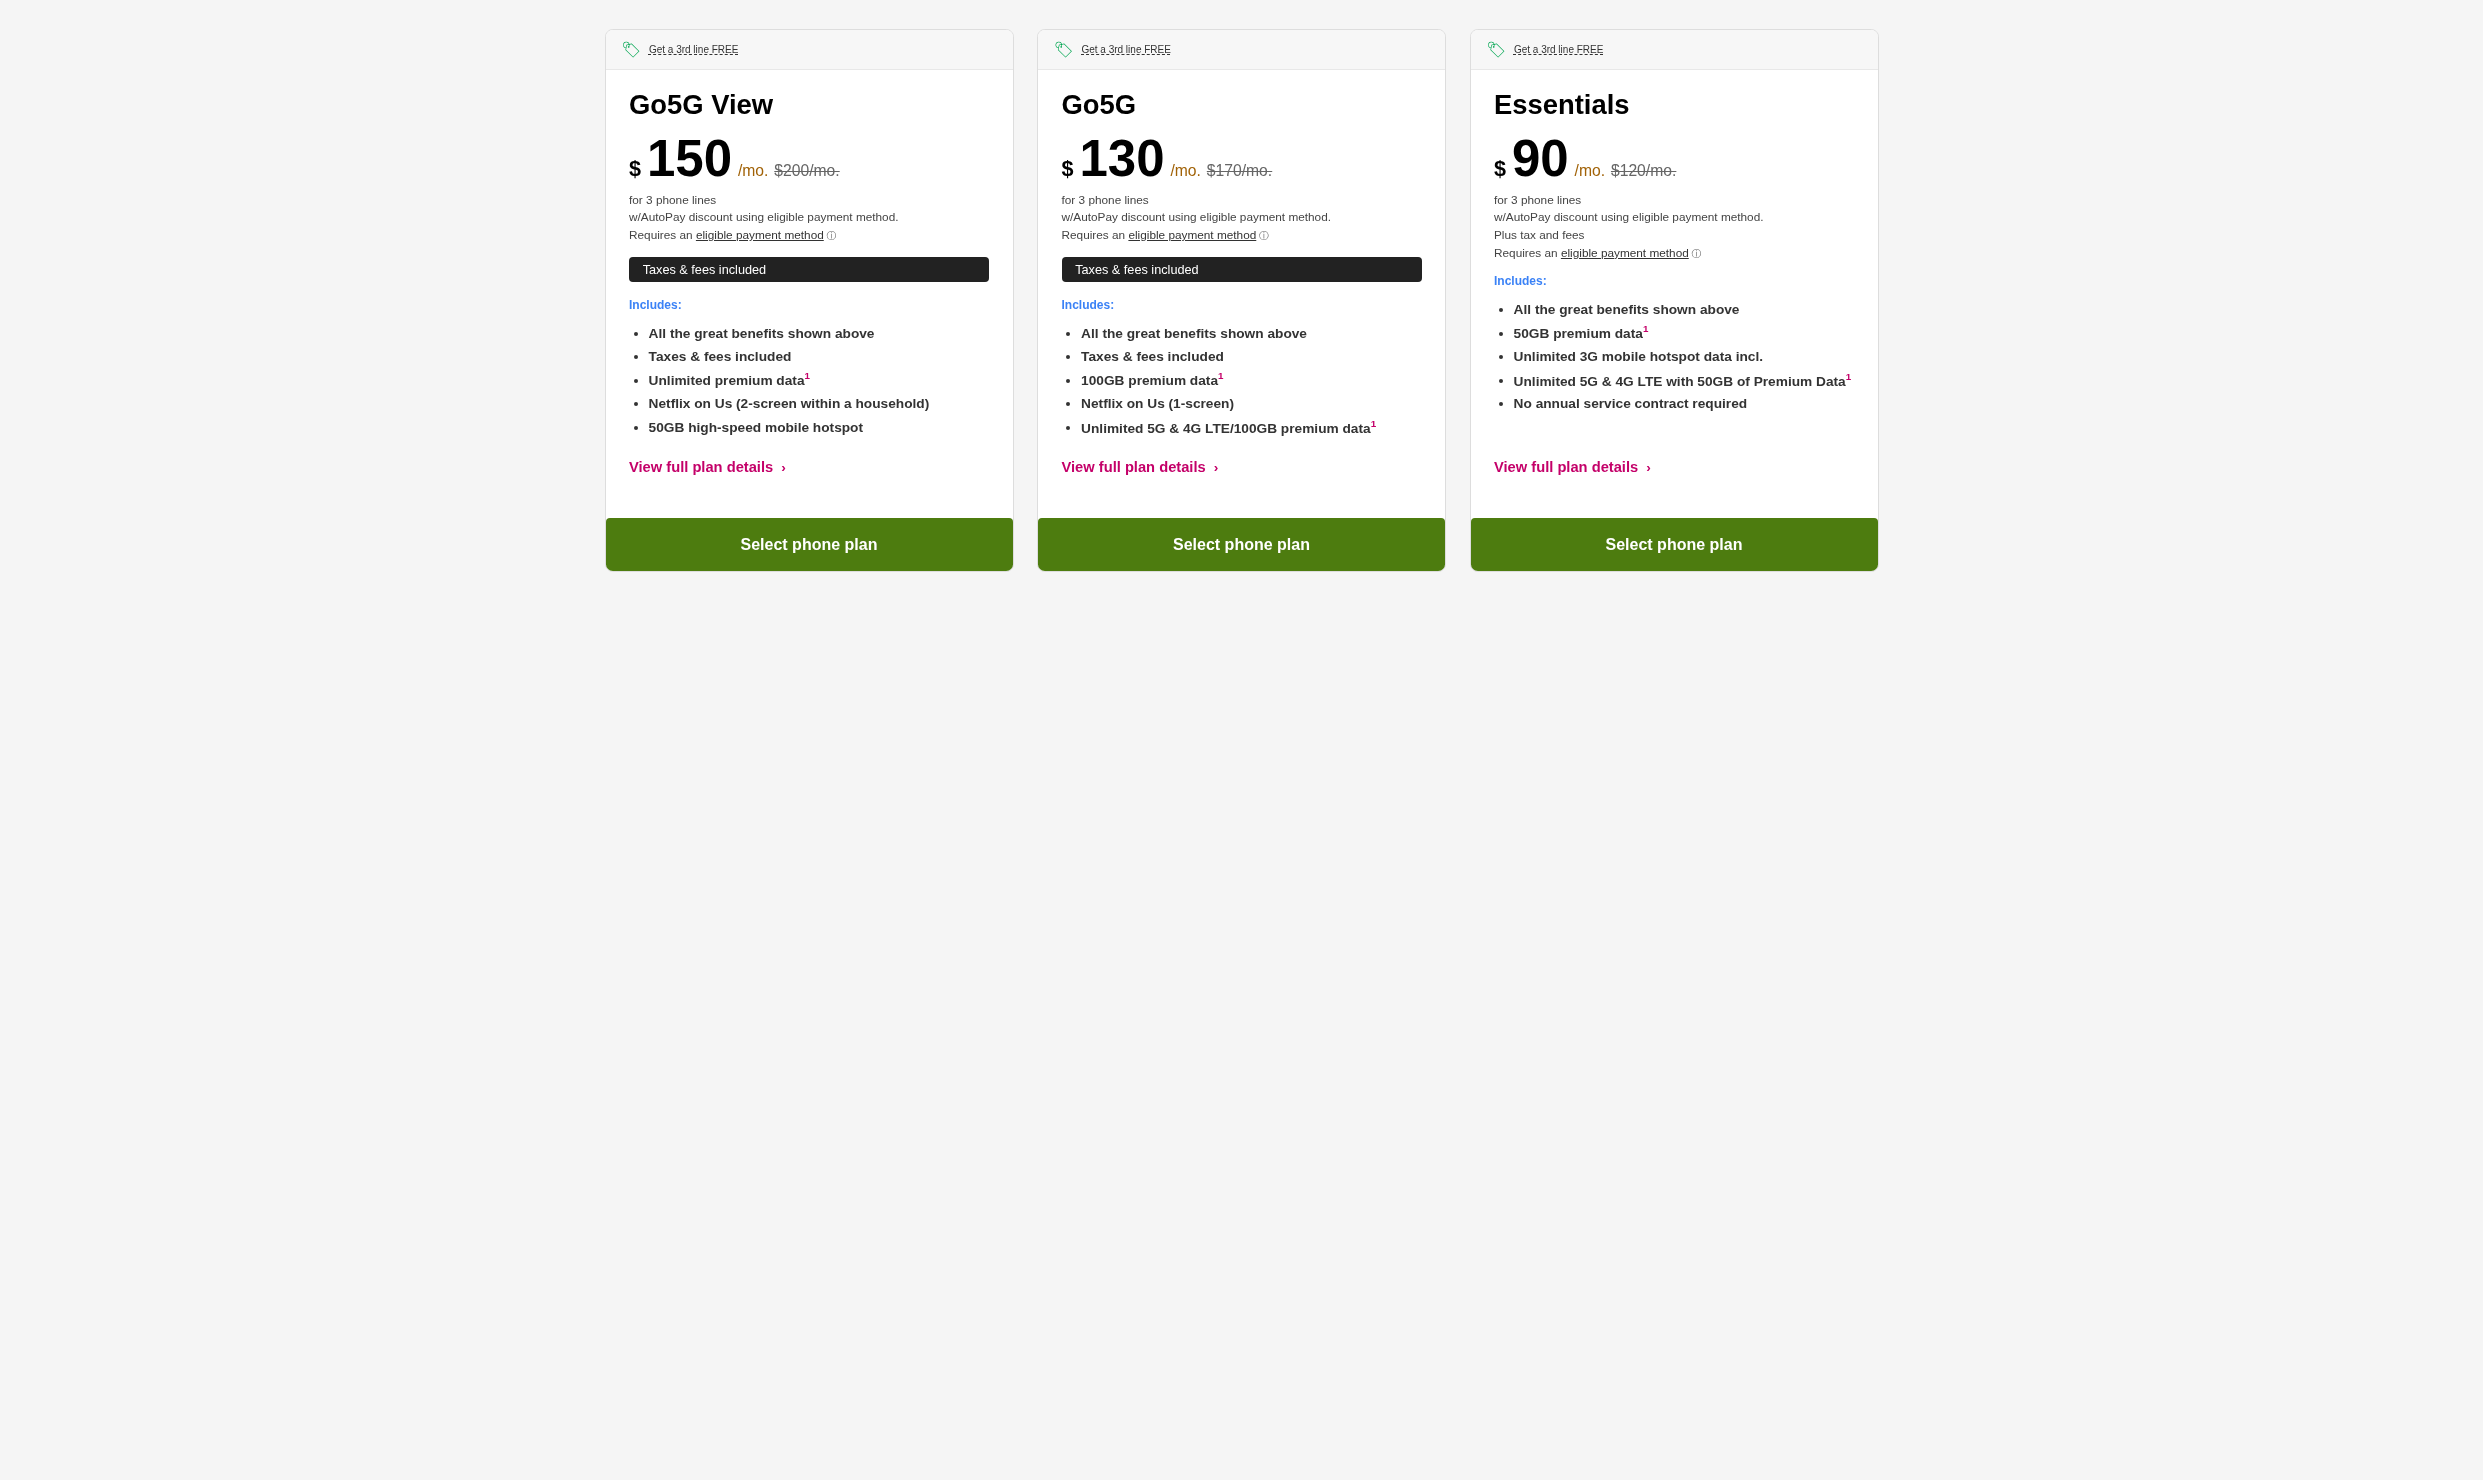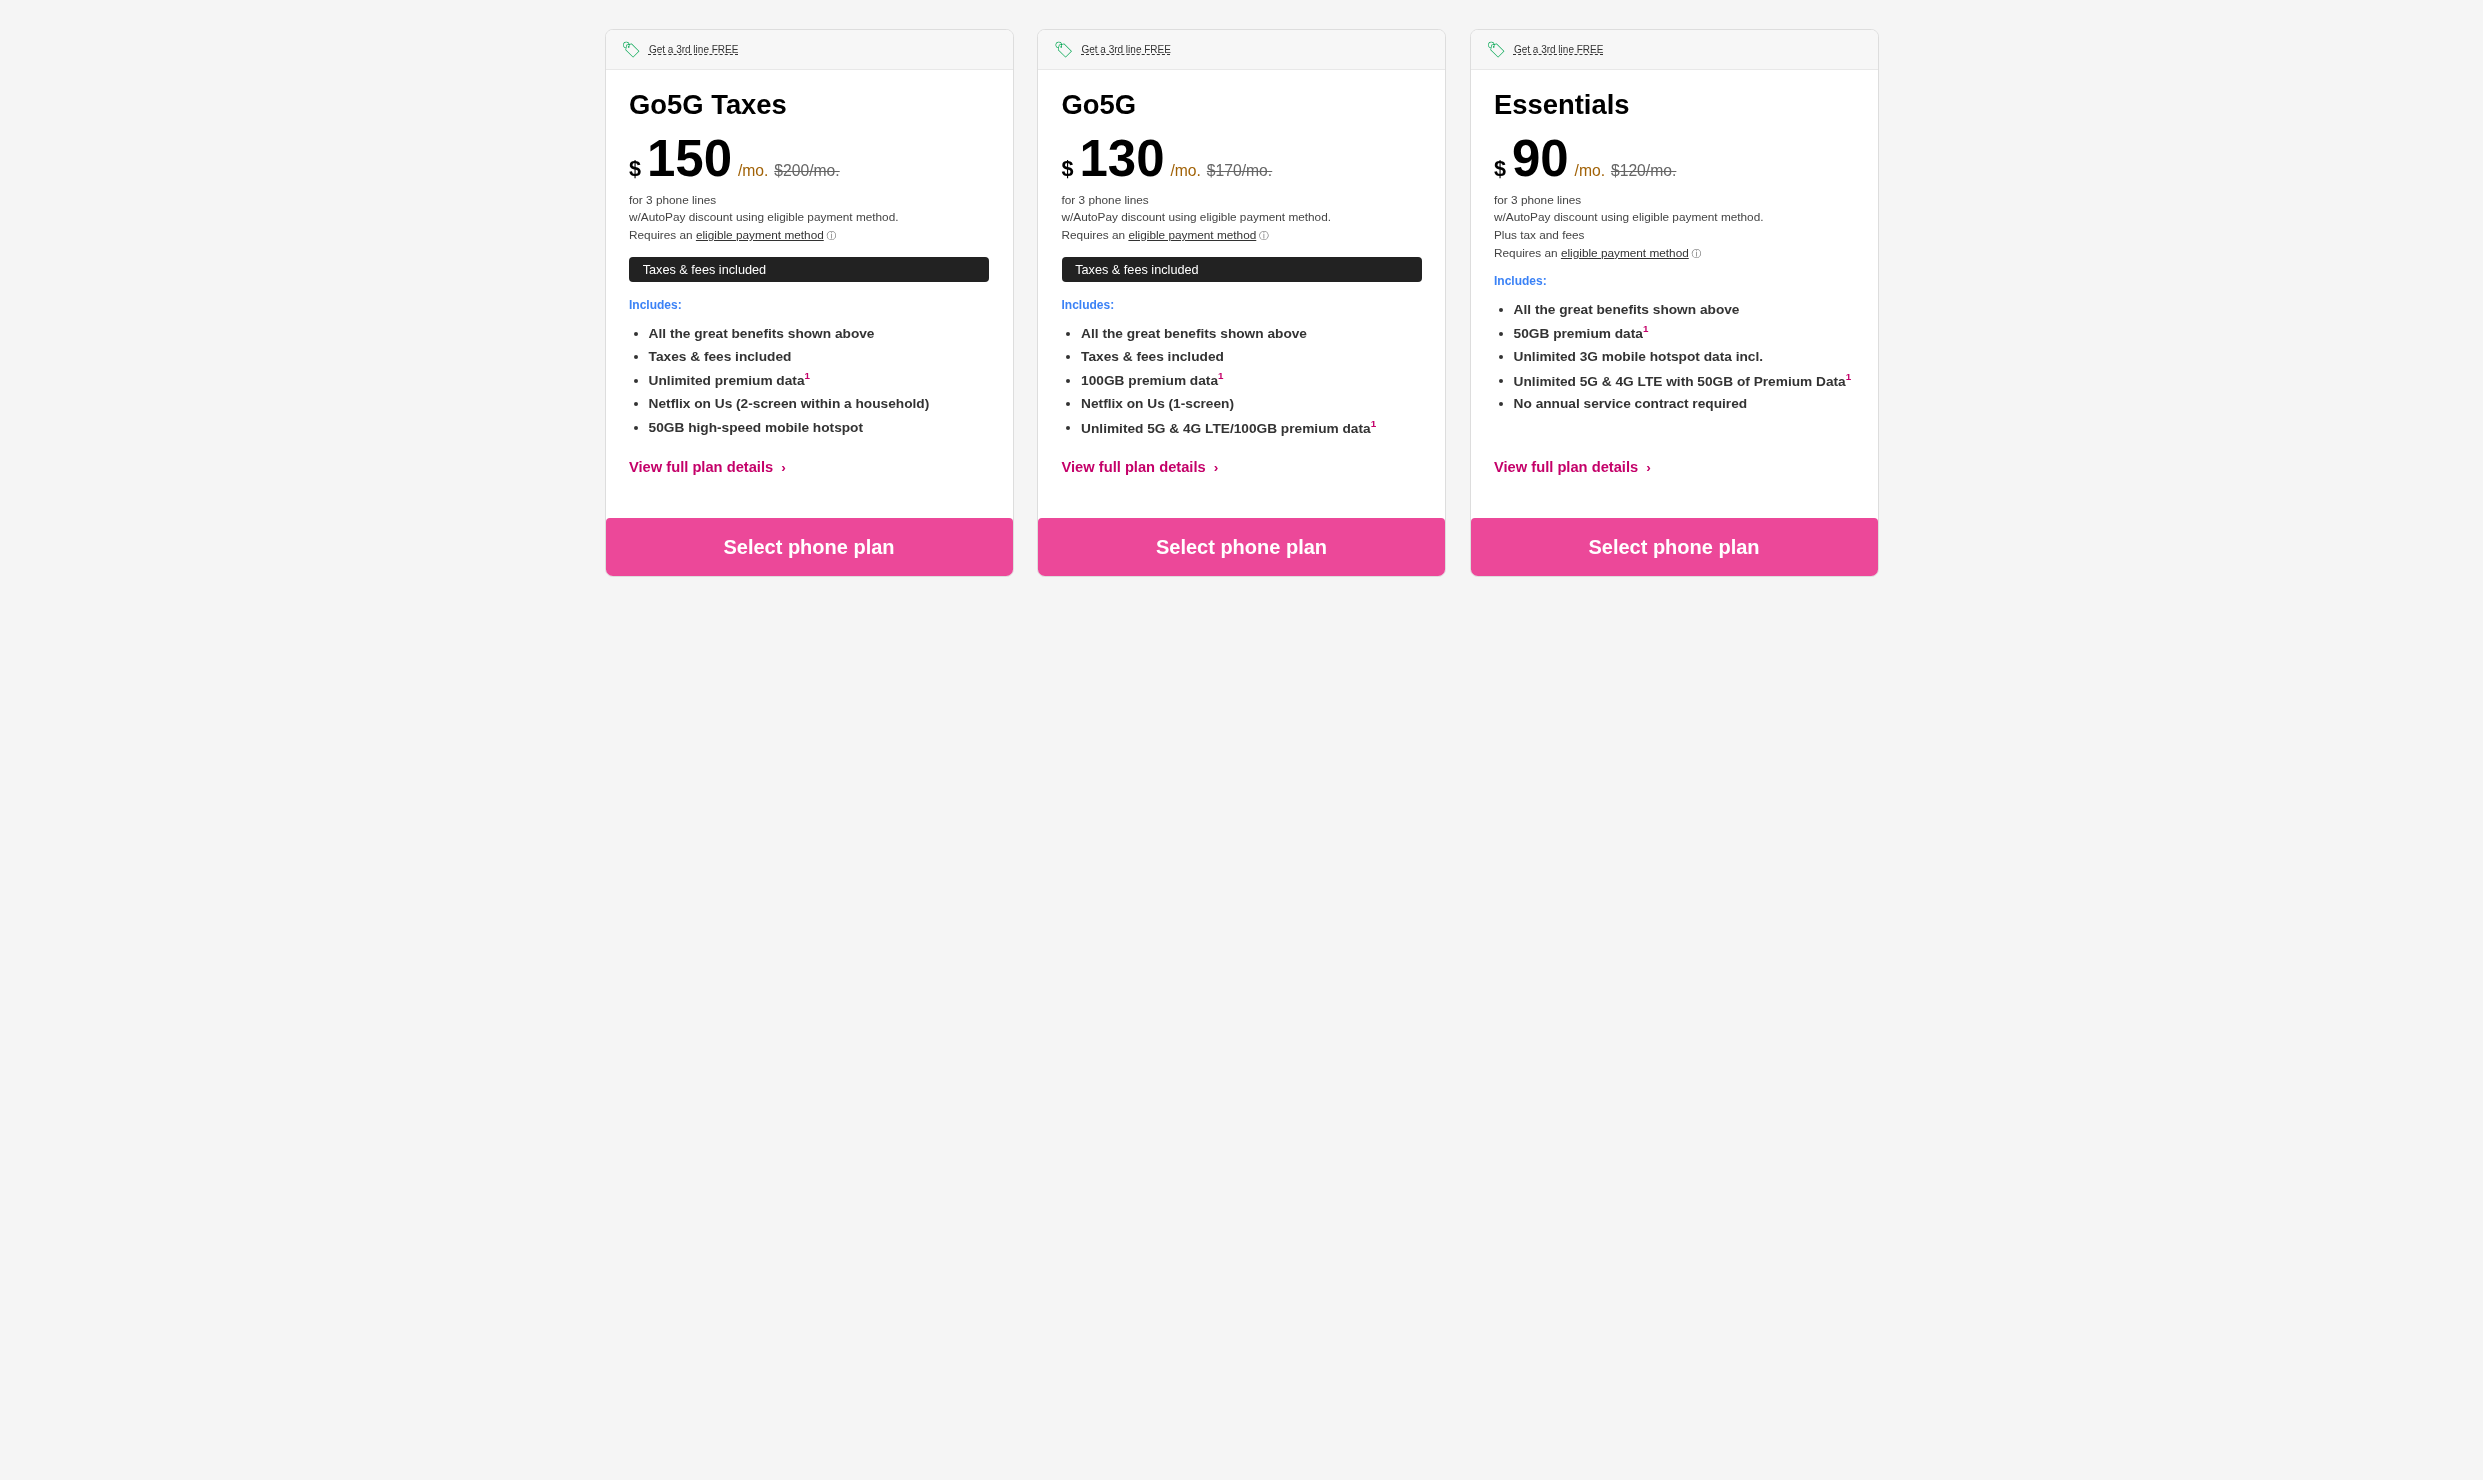--- a/index.html
+++ b/index.html
@@ -149,44 +149,44 @@
       align-items: center;
       gap: 8px;
       margin-top: auto;
       margin-bottom: 19.6px;
       cursor: pointer;
     }
     .chevron-right {
       font-size: 13.7px;
     }
     .select-plan-btn {
-      background: #ec4899;
+      background: #4d7c0f;
       color: #fff;
       border: none;
       border-radius: 3.9px;
-      font-size: 20px;
+      font-size: 16px;
       font-weight: 700;
       padding: 17.6px;
       width: 100%;
       cursor: pointer;
       text-align: center;
       margin-top: auto;
     }
   </style>
 </head>
 <body>
 
 <div class="plans-container">
 <div class="plan-card">
       <div class="promo-banner">
         <span class="tag-icon">🏷</span>
         <span class="promo-text">Get a 3rd line FREE</span>
       </div>
       <div class="plan-card-inner">
-        <div class="plan-name">Go5G Taxes</div>
+        <div class="plan-name">Go5G View</div>
         <div class="price-row">
           <span class="price-dollar">$</span>
           <span class="price-amount">150</span>
           <span class="price-per-mo">/mo.</span>
           <span class="price-original">$200/mo.</span>
         </div>
         <div class="price-note">for 3 phone lines<br>w/AutoPay discount using eligible payment method.<br>Requires an <a class="eligible-link">eligible payment method</a><span class="info-icon"> ⓘ</span></div>
         <div class="taxes-badge">Taxes &amp; fees included</div>
         <div class="includes-heading">Includes:</div>
         <ul class="benefits-list">

